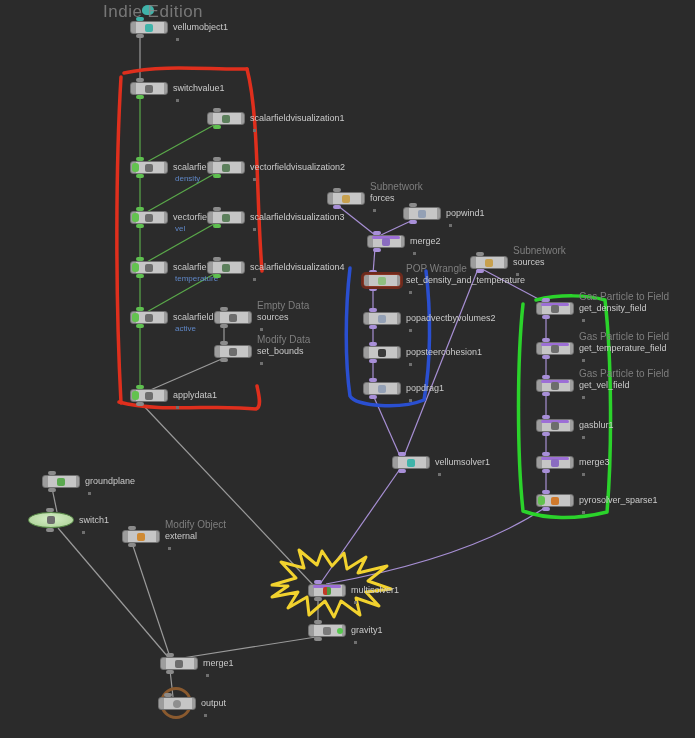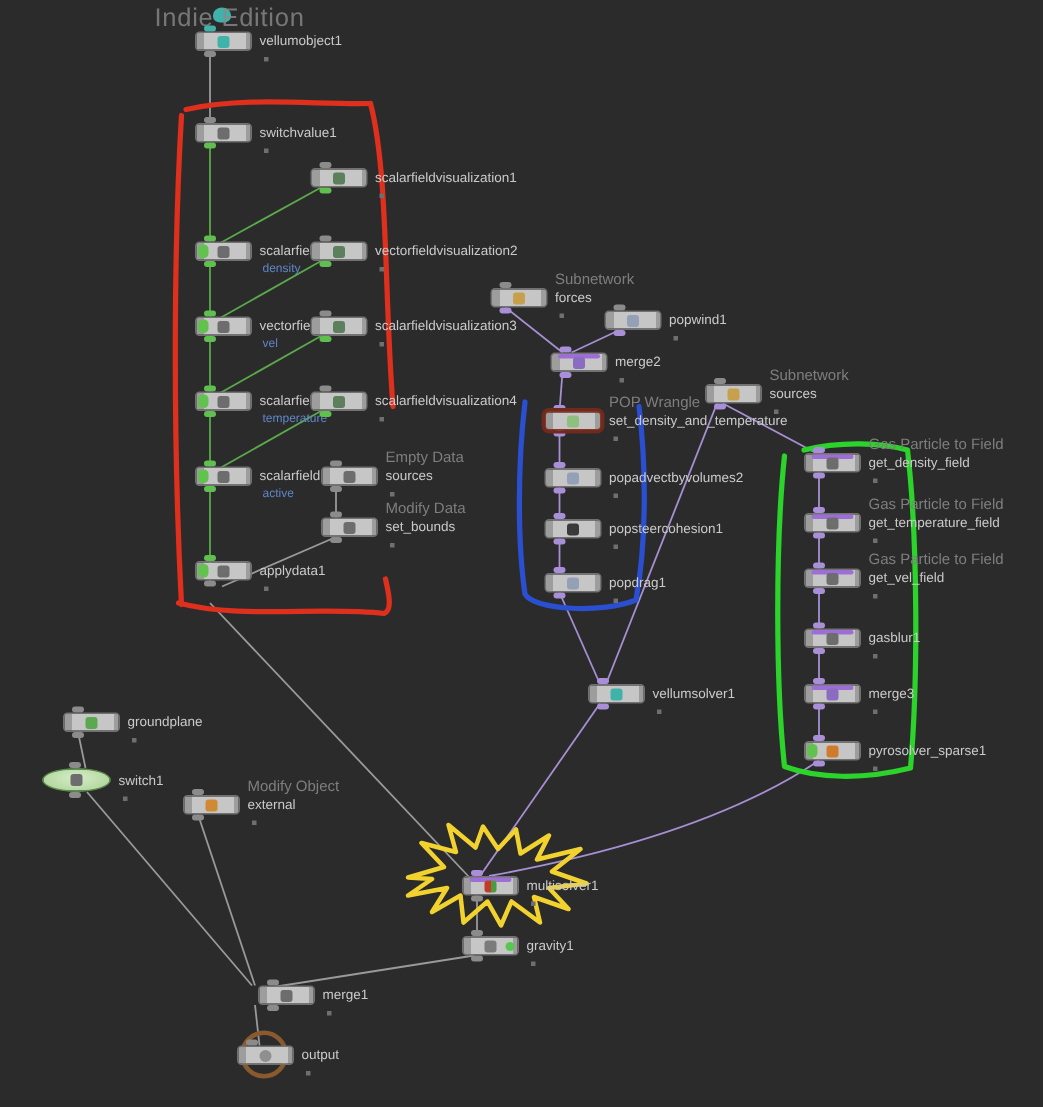--- a/index.html
+++ b/index.html
@@ -225,21 +225,21 @@
     <span class="nub t"></span>
     <span class="nub b"></span>
     <div class="body">
         <span class="icon"></span>
       </div>
     <span class="tlbl">Modify Data</span>
     <span class="lbl">set_bounds</span>
     <span class="dot"></span>
   </div>
 
-  <div class="node" style="left:130px;top:374px">
+  <div class="node" style="left:130px;top:389px">
     <span class="nub t ng"></span>
     <span class="nub b"></span>
     <div class="body">
         <span class="gcap"></span>
         <span class="icon"></span>
       </div>
     <span class="lbl">applydata1</span>
     <span class="dot"></span>
   </div>
 
@@ -452,21 +452,21 @@
     <span class="nub t"></span>
     <span class="nub b"></span>
     <div class="body">
         <span class="icon grav"></span>
         <span class="gdotR"></span>
       </div>
     <span class="lbl">gravity1</span>
     <span class="dot"></span>
   </div>
 
-  <div class="node" style="left:172px;top:657px">
+  <div class="node" style="left:160px;top:657px">
     <span class="nub t"></span>
     <span class="nub b"></span>
     <div class="body">
         <span class="icon"></span>
       </div>
     <span class="lbl">merge1</span>
     <span class="dot"></span>
   </div>
 
   <div class="node" style="left:158px;top:697px">

